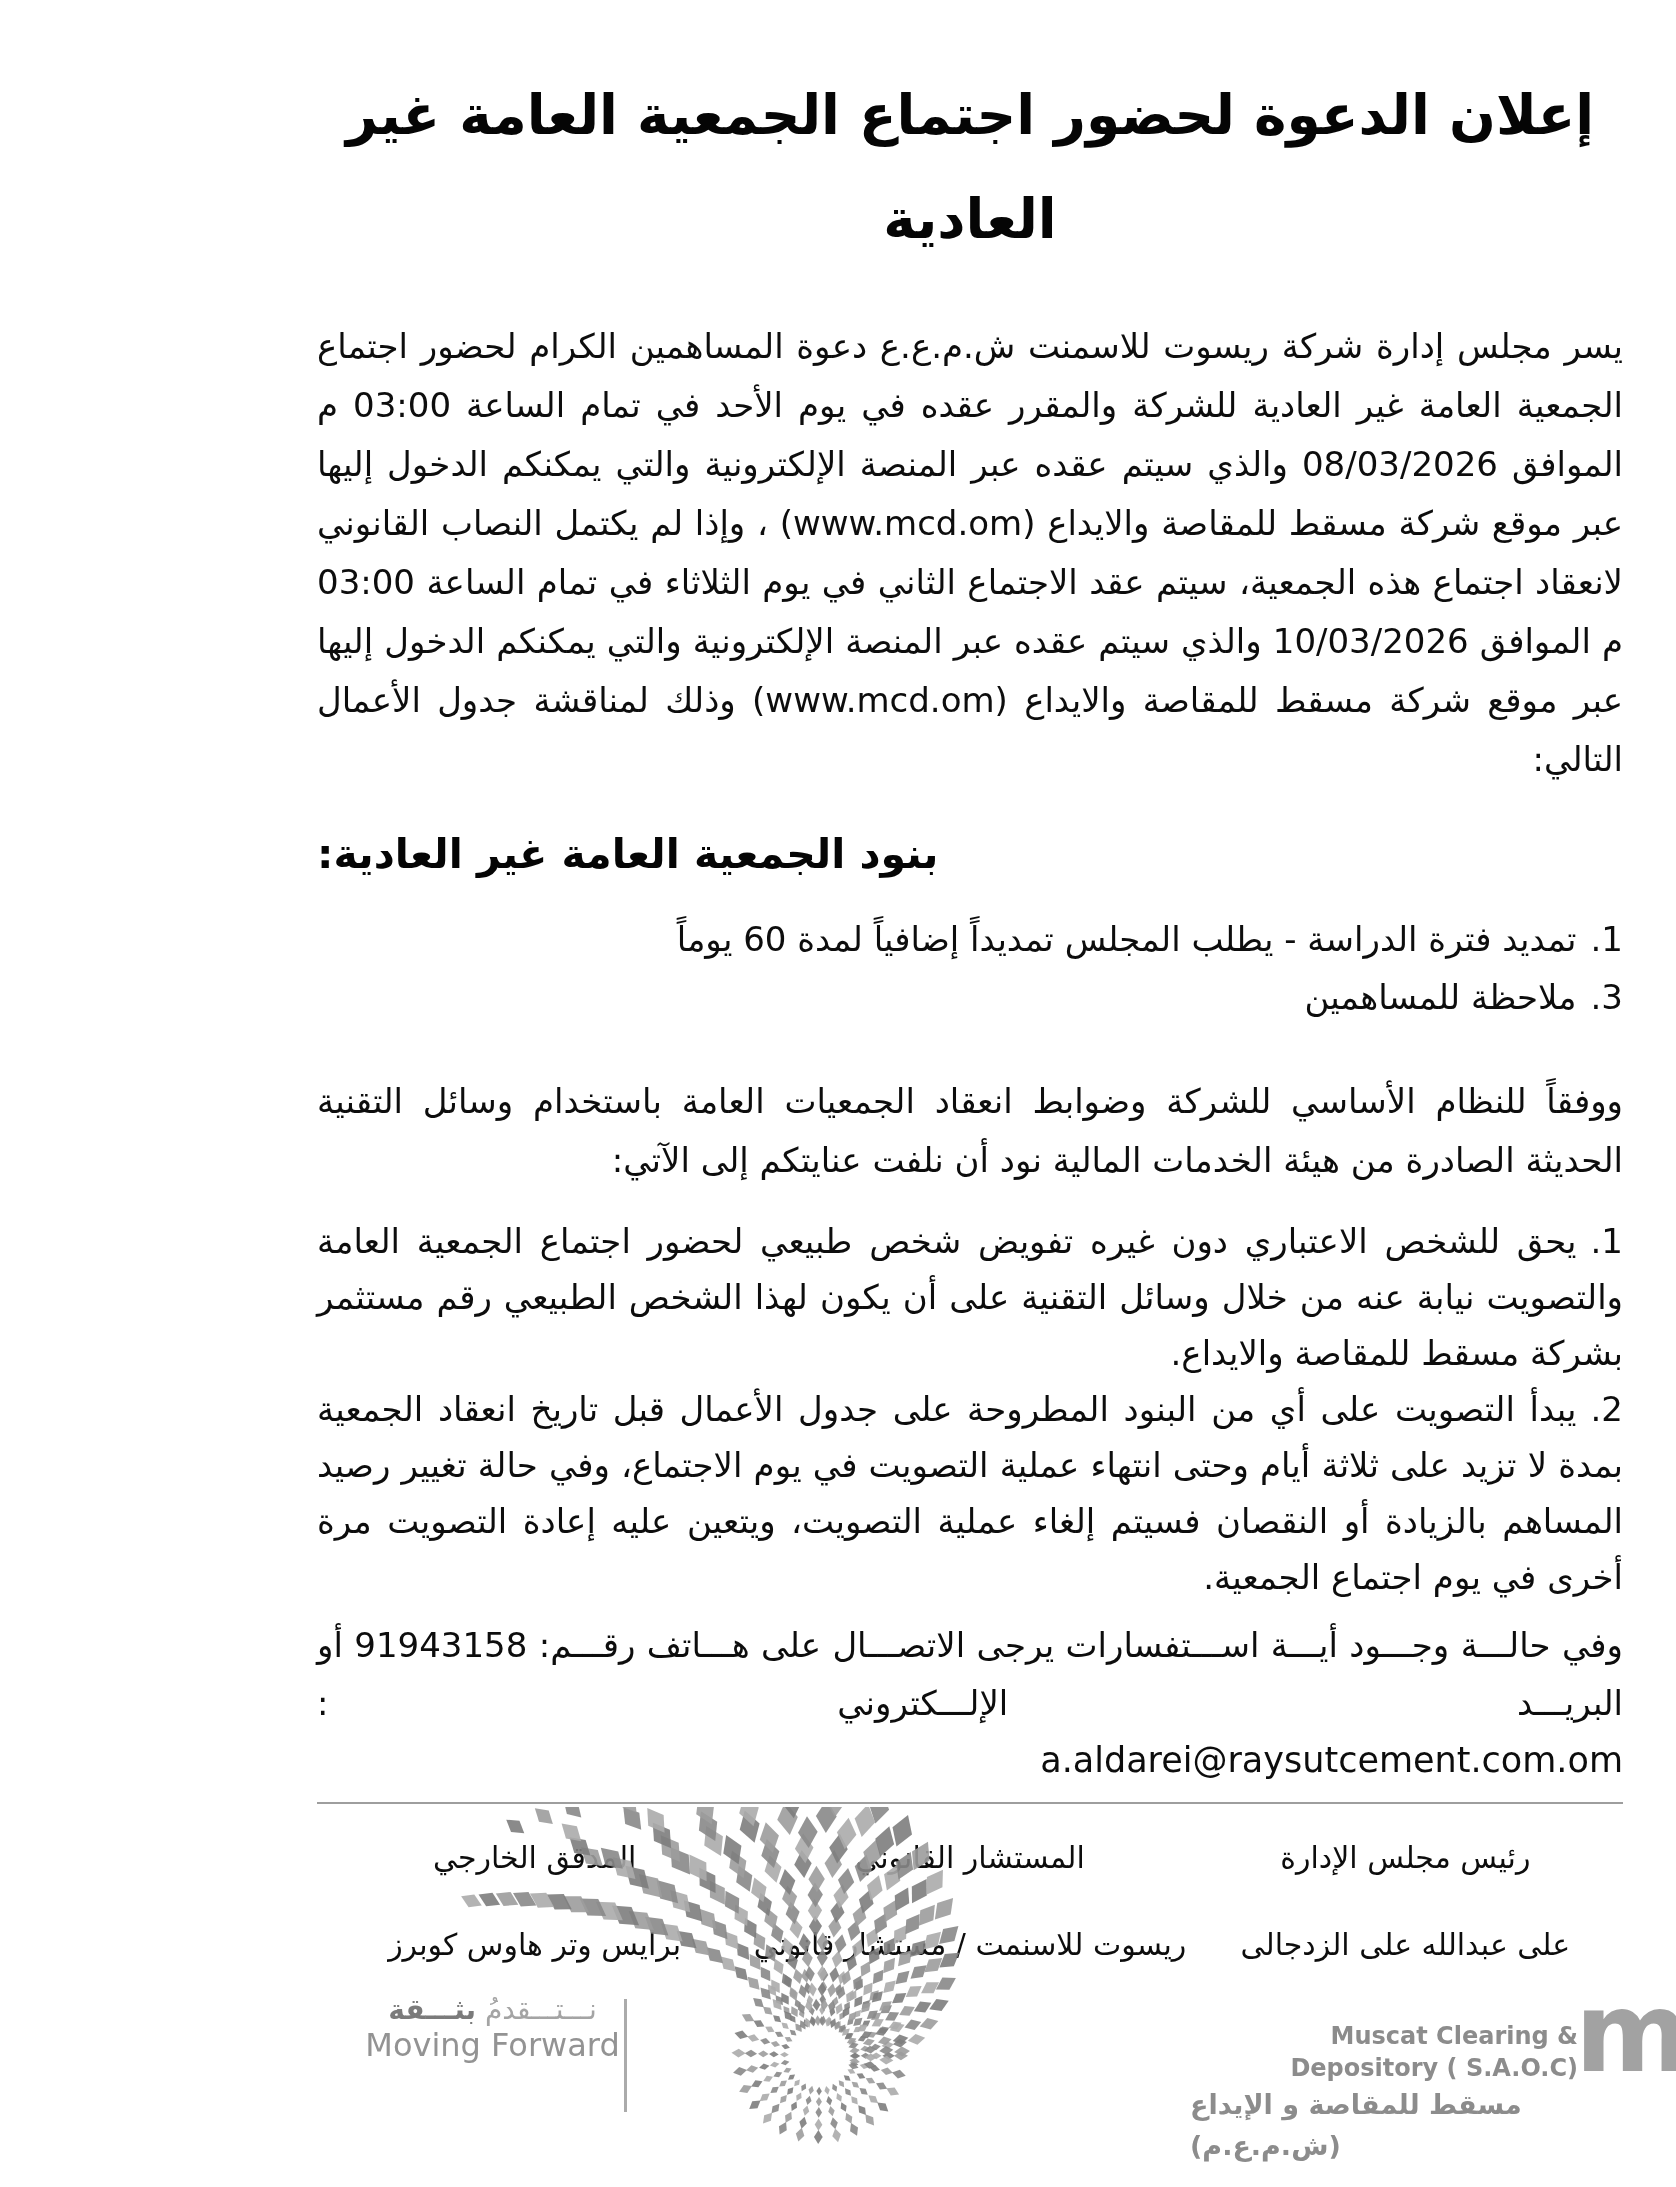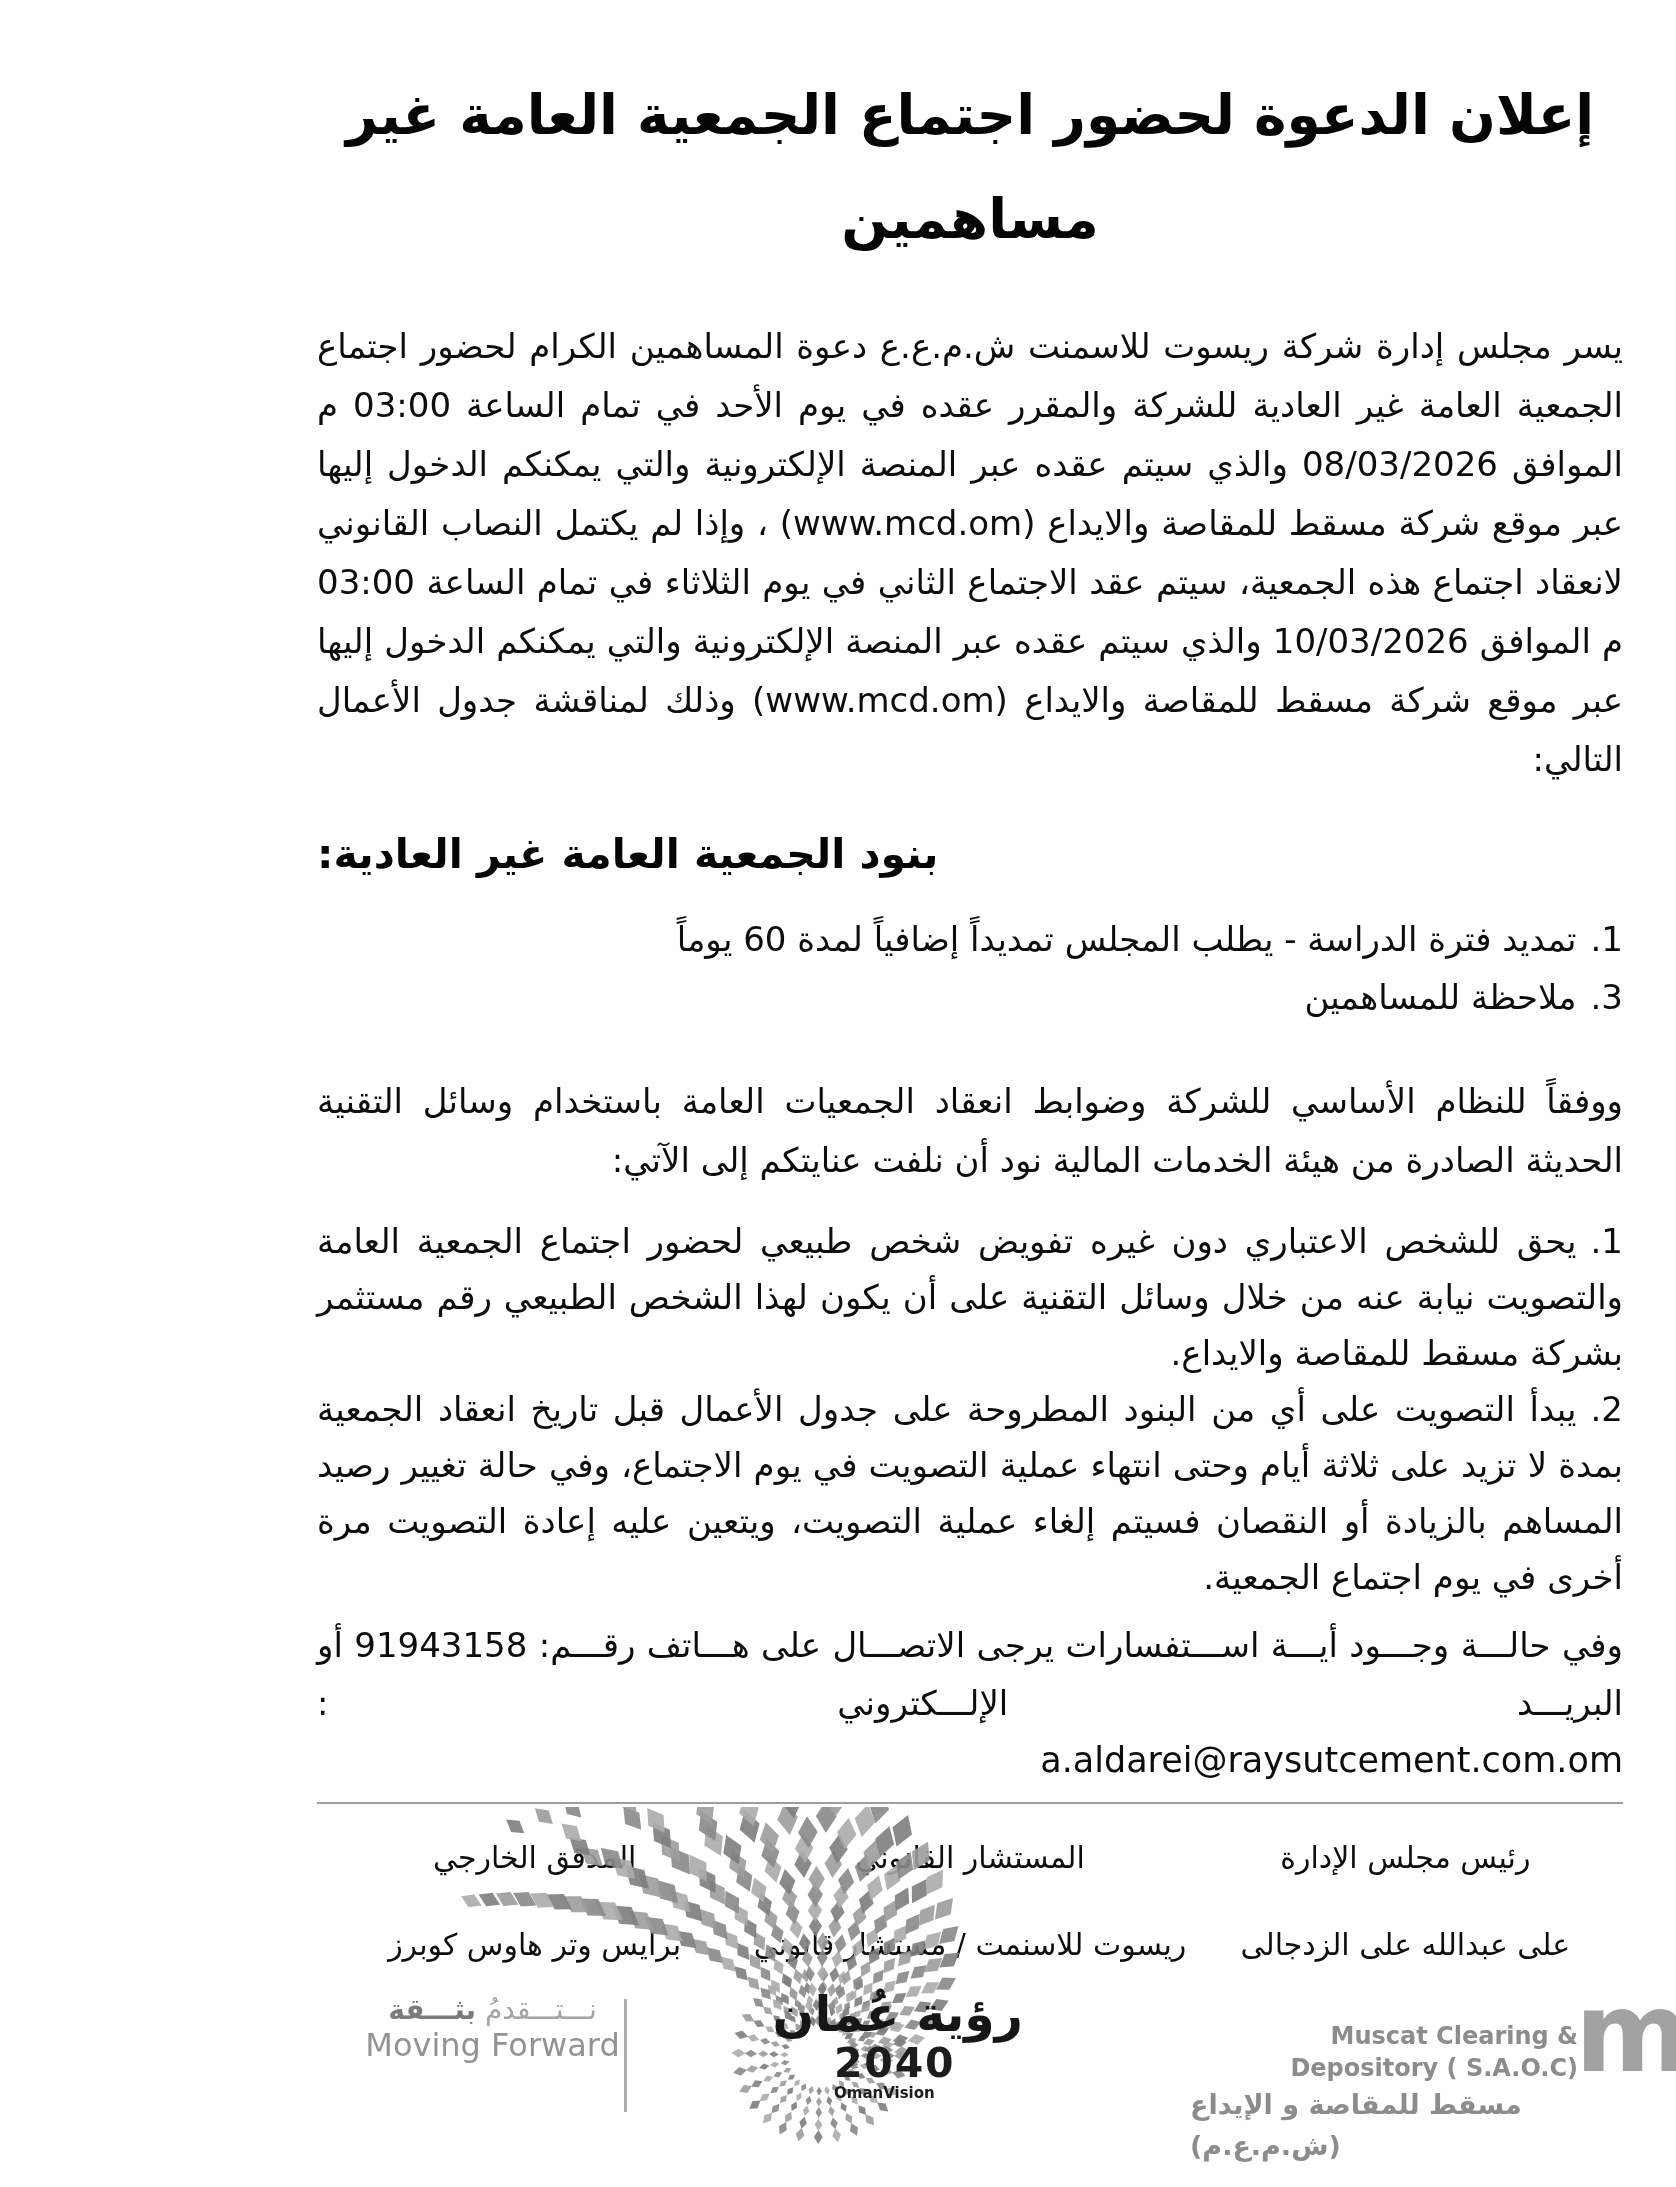--- a/index.html
+++ b/index.html
@@ -126,21 +126,21 @@
   .mcd-wordmark .m{color:#a2a2a2;}
   .mcd-wordmark .c{color:#878787;}
   .mcd-wordmark .d{color:#3c3c3c;}
 </style>
 </head>
 <body>
 
 <div class="page">
   <div class="content">
 
-    <h1 class="title"><span>إعلان الدعوة لحضور اجتماع الجمعية العامة غير</span><br><span>مساهمين</span></h1>
+    <h1 class="title"><span>إعلان الدعوة لحضور اجتماع الجمعية العامة غير</span><br><span>العادية</span></h1>
 
     <div class="para">يسر مجلس إدارة شركة ريسوت للاسمنت ش.م.ع.ع دعوة المساهمين الكرام لحضور اجتماع الجمعية العامة غير العادية للشركة والمقرر عقده في يوم الأحد في تمام الساعة 03:00 م الموافق 08/03/2026 والذي سيتم عقده عبر المنصة الإلكترونية والتي يمكنكم الدخول إليها عبر موقع شركة مسقط للمقاصة والايداع (www.mcd.om) ، وإذا لم يكتمل النصاب القانوني لانعقاد اجتماع هذه الجمعية، سيتم عقد الاجتماع الثاني في يوم الثلاثاء في تمام الساعة 03:00 م الموافق 10/03/2026 والذي سيتم عقده عبر المنصة الإلكترونية والتي يمكنكم الدخول إليها عبر موقع شركة مسقط للمقاصة والايداع (www.mcd.om) وذلك لمناقشة جدول الأعمال التالي:</div>
 
     <div class="agenda-heading">بنود الجمعية العامة غير العادية:</div>
 
     <div class="agenda-list">
       <div class="agenda-item"><span class="num">1.</span><span>تمديد فترة الدراسة - يطلب المجلس تمديداً إضافياً لمدة 60 يوماً</span></div>
       <div class="agenda-item"><span class="num">3.</span><span>ملاحظة للمساهمين</span></div>
     </div>
 
@@ -527,25 +527,20 @@
       <polygon points="25.348362298396466,93.48977019125421 33.284362298396466,106.2897701912542 25.348362298396466,119.0897701912542 17.412362298396467,106.2897701912542" transform="rotate(-66 25.348362298396466 106.2897701912542)" fill="#ababab" opacity="0.9"></polygon>
       <polygon points="74.98945965956943,9.215909998315182 82.92545965956943,22.01590999831518 74.98945965956943,34.81590999831518 67.05345965956944,22.01590999831518" transform="rotate(-53 74.98945965956943 22.01590999831518)" fill="#7d7d7d" opacity="0.9"></polygon>
     </svg>
 
   <div class="tagline">
     <div class="tagline-ar"><span class="lt">نـــتـــقدمُ </span><span class="bd">بثـــقة</span></div>
     <div class="tagline-en1">Moving Forward</div>
   </div>
   <div class="tagline-divider"></div>
 
-  <div class="oman-text">
-    <div class="oman-ar">رؤية عُمان</div>
-    <div class="oman-year">2040</div>
-    <div class="oman-en">OmanVision</div>
-  </div>
 
   <div class="mcd-text">
     <div class="mcd-en">Muscat Clearing &amp; Depository ( S.A.O.C)</div>
     <div class="mcd-ar">مسقط للمقاصة و الإيداع (ش.م.ع.م)</div>
   </div>
   <div class="mcd-wordmark"><span class="m">m</span><span class="c">c</span><span class="d">d</span></div>
 </div>
 
 
 </body></html>

